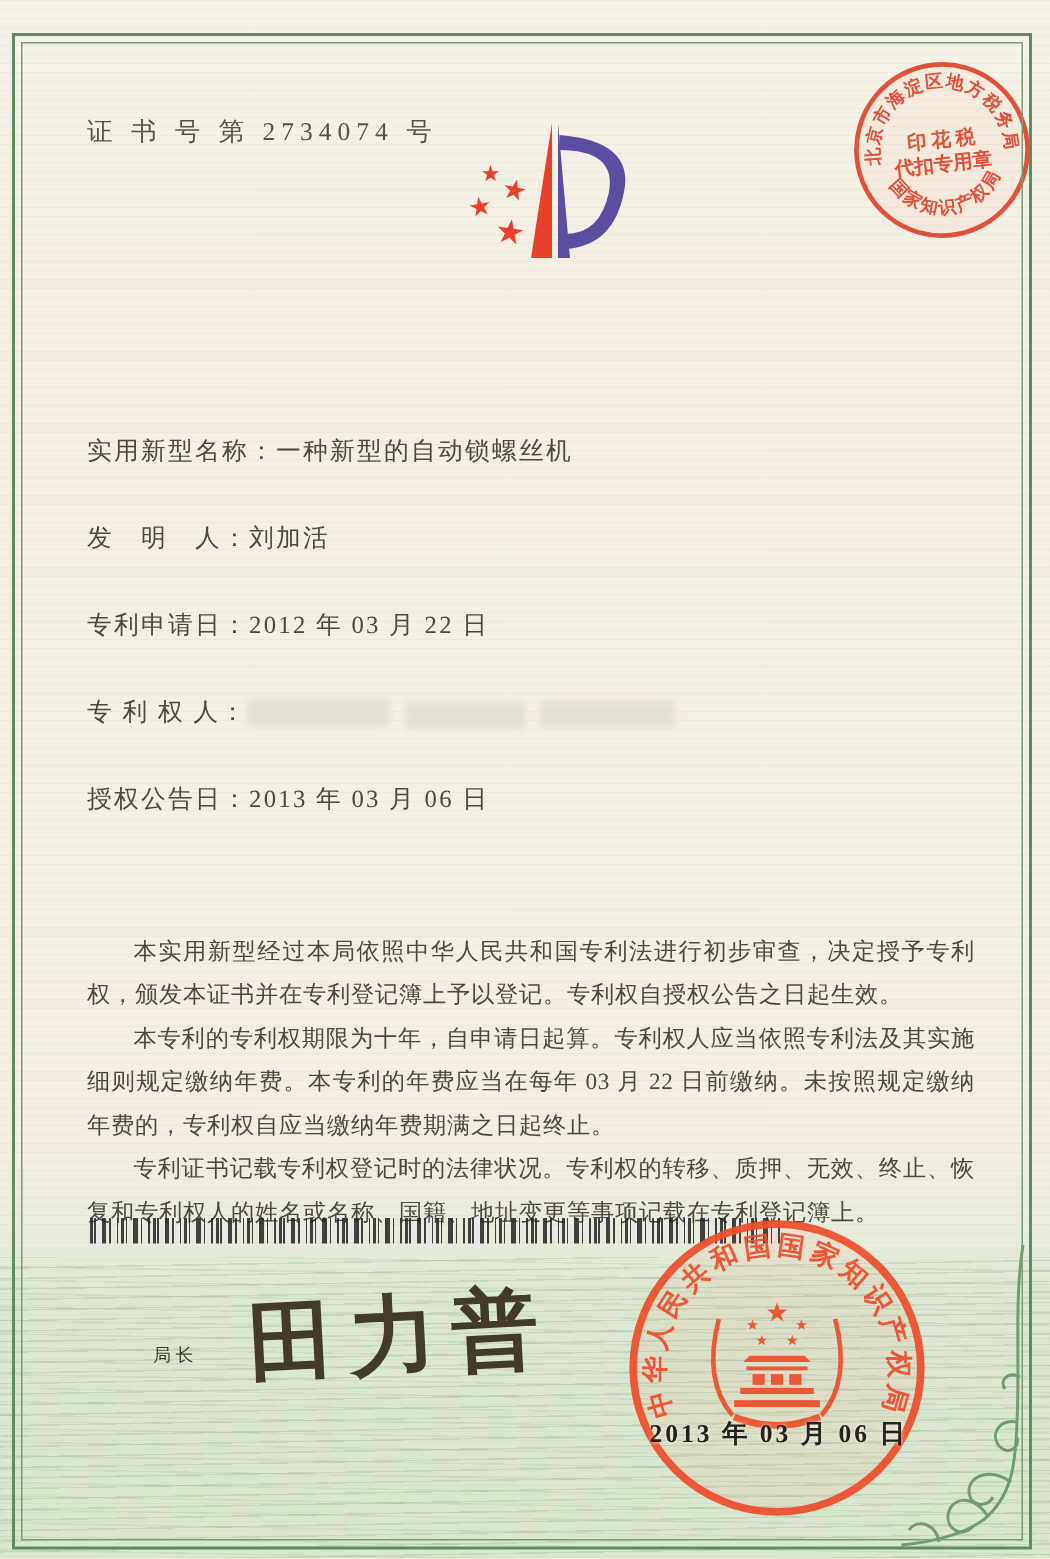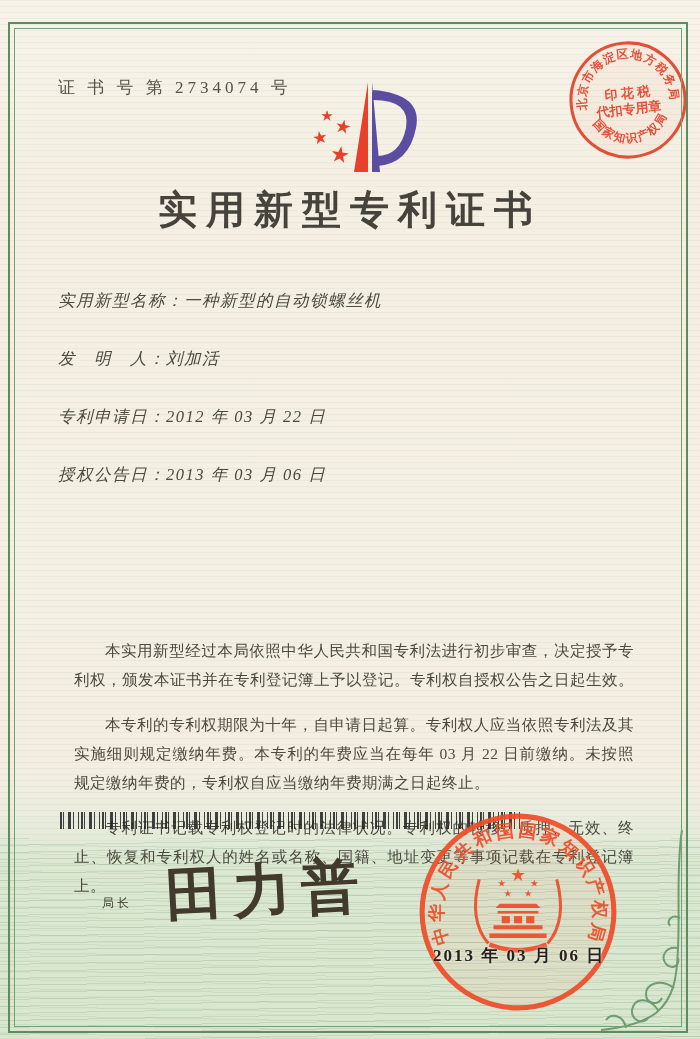--- a/index.html
+++ b/index.html
@@ -41,29 +41,29 @@
     font-size:17px;letter-spacing:4px;color:#54524a;
   }
   .logo{position:absolute;left:280px;top:76px;z-index:2;}
   .title{
     position:absolute;left:0;right:0;top:183px;z-index:2;
     text-align:center;font-size:39px;font-weight:bold;
     letter-spacing:9px;color:#45433c;
   }
   .tax-stamp{position:absolute;left:566px;top:38px;z-index:3;transform:rotate(-6deg);opacity:.92;}
   .fields{position:absolute;left:58px;top:290px;right:50px;z-index:2;}
-  .frow{height:58px;font-size:16.5px;color:#4b4940;letter-spacing:1.5px;white-space:nowrap;font-style:italic;}
+  .frow{height:58px;font-size:16.5px;color:#4b4940;letter-spacing:1.5px;white-space:nowrap;}
   .frow .lab{display:inline-block;}
   .redact-wrap{display:inline-block;position:relative;width:300px;height:20px;vertical-align:middle;}
   .redact{position:absolute;top:0;height:18px;background:#e3ded2;border-radius:2px;filter:blur(2px);opacity:.9;}
   .paras{
     position:absolute;left:58px;top:620px;width:592px;z-index:2;
     font-size:15.5px;line-height:29px;color:#4b4940;text-align:justify;
   }
-  .paras p{margin:16px;text-indent:2em;letter-spacing:.5px;}
+  .paras p{margin:0;text-indent:2em;letter-spacing:.5px;}
   .barcode{
     position:absolute;left:60px;top:812px;width:462px;height:17px;z-index:2;
     background:repeating-linear-gradient(90deg,
       #222 0 2px, transparent 2px 3px,
       #222 3px 4px, transparent 4px 8px,
       #222 8px 11px, transparent 11px 13px,
       #222 13px 14px, transparent 14px 18px,
       #222 18px 19px, transparent 19px 21px);
     opacity:.85;
   }
@@ -105,21 +105,20 @@
       <use href="#star" transform="translate(47,40) scale(6)"></use>
       <use href="#star" transform="translate(63,51) scale(7.5) rotate(12)"></use>
       <use href="#star" transform="translate(40,62) scale(7) rotate(-10)"></use>
       <use href="#star" transform="translate(60,79) scale(9) rotate(8)"></use>
     </g>
     <polygon points="88,6 74,96 88,96" fill="#e8402a"></polygon>
     <polygon points="92,6 92,96 100,96" fill="#5b4ea0"></polygon>
     <path d="M93,14 Q143,18 136,52 Q129,88 97,90 L97,80 Q120,80 126,52 Q131,24 93,24 Z" fill="#5b4ea0"></path>
   </svg>
 
-  <div class="title">实用新型专利证书</div>
 
   <svg class="tax-stamp" width="124" height="124" viewBox="0 0 100 100">
     <circle cx="50" cy="50" r="46" fill="rgba(235,90,60,0.05)" stroke="#e0442c" stroke-width="2.5"></circle>
     <defs>
       <path id="taxTop" d="M16.5,55.9 A34,34 0 1 1 83.5,55.9"></path>
       <path id="taxBottom" d="M19.2,64.4 A34,34 0 0 0 80.8,64.4"></path>
     </defs>
     <text font-size="9.5" fill="#e0442c" font-weight="bold" letter-spacing="1">
       <textPath href="#taxTop" startOffset="50%" text-anchor="middle">北京市海淀区地方税务局</textPath>
     </text>
@@ -132,20 +131,23 @@
 
   <div class="fields">
     <div class="frow">
       <span class="lab">实用新型名称：</span><span>一种新型的自动锁螺丝机</span>
     </div>
     <div class="frow">
       <span class="lab">发　明　人：</span><span>刘加活</span>
     </div>
     <div class="frow">
       <span class="lab">专利申请日：</span><span>2012 年 03 月 22 日</span>
+    </div>
+    <div class="frow">
+      <span class="lab">专 利 权 人：</span><span class="redact-wrap"><span class="redact" style="left:0;width:95px;"></span><span class="redact" style="left:105px;width:80px;top:2px;"></span><span class="redact" style="left:195px;width:90px;top:1px;"></span></span>
     </div>
     <div class="frow">
       <span class="lab">授权公告日：</span><span>2013 年 03 月 06 日</span>
     </div>
   </div>
 
   <div class="paras">
     <p>本实用新型经过本局依照中华人民共和国专利法进行初步审查，决定授予专利权，颁发本证书并在专利登记簿上予以登记。专利权自授权公告之日起生效。</p>
     <p>本专利的专利权期限为十年，自申请日起算。专利权人应当依照专利法及其实施细则规定缴纳年费。本专利的年费应当在每年 03 月 22 日前缴纳。未按照规定缴纳年费的，专利权自应当缴纳年费期满之日起终止。</p>
     <p>专利证书记载专利权登记时的法律状况。专利权的转移、质押、无效、终止、恢复和专利权人的姓名或名称、国籍、地址变更等事项记载在专利登记簿上。</p>

